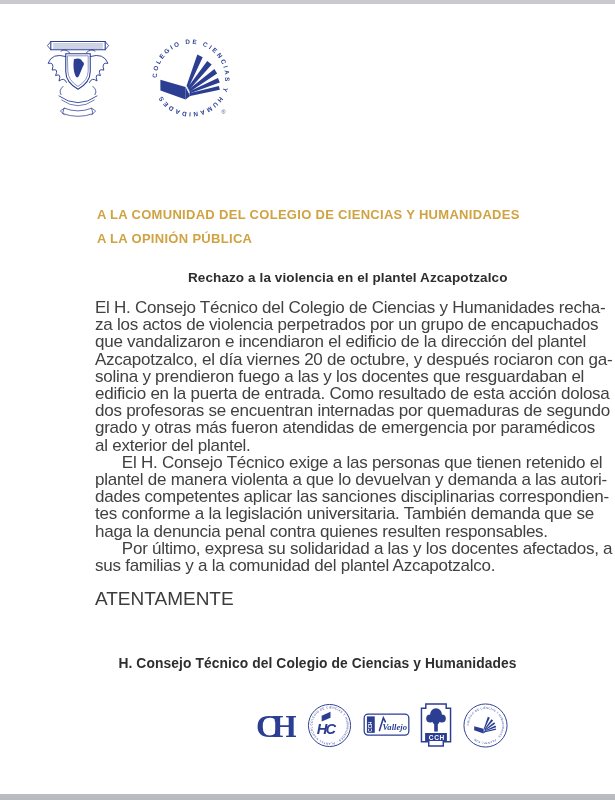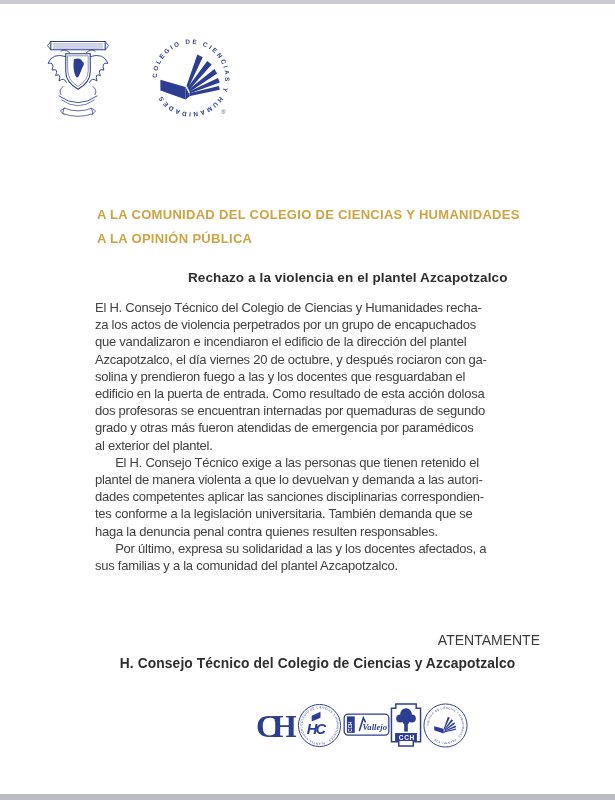--- a/index.html
+++ b/index.html
@@ -18,35 +18,35 @@
     position:absolute;left:97px;top:203px;
     font-weight:bold;font-size:13px;line-height:24px;letter-spacing:.3px;
     color:#d0a342;white-space:pre;
   }
   .doc-title{
     position:absolute;left:188px;top:270px;
     font-weight:bold;font-size:13.5px;color:#2e2e2e;letter-spacing:.1px;
   }
   .body-text{
     position:absolute;left:95px;top:299px;
-    font-size:13px;line-height:17.2px;letter-spacing:-.25px;
+    font-size:17px;line-height:17.2px;letter-spacing:-.25px;
     color:#414141;white-space:pre;
   }
   .signature{
-    position:absolute;left:95px;top:591px;width:445px;text-align:right;
-    font-size:14px;line-height:16.5px;color:#3c3c3c;margin-top:41px;
+    position:absolute;left:95px;top:591px;width:445px;text-align:left;
+    font-size:19px;line-height:16.5px;color:#3c3c3c;
   }
   .signature .motto{font-weight:bold;color:#2e2e2e;}
   .signer{
     position:absolute;left:95px;top:656px;width:445px;text-align:center;
     font-size:13.8px;font-weight:bold;color:#2e2e2e;letter-spacing:.1px;
   }
   .footer-logos{
     position:absolute;left:256px;top:700px;height:50px;
-    display:flex;align-items:center;
+    display:flex;align-items:center;gap:10px;
   }
   .footer-logos span{display:block;}
   .footer-logos svg{display:block;}
 </style>
 </head>
 <body>
 
 <div class="page">
 
   <div class="edge-top"></div>
@@ -111,21 +111,21 @@
 plantel de manera violenta a que lo devuelvan y demanda a las autori-
 dades competentes aplicar las sanciones disciplinarias correspondien-
 tes conforme a la legislación universitaria. También demanda que se
 haga la denuncia penal contra quienes resulten responsables.
       Por último, expresa su solidaridad a las y los docentes afectados, a
 sus familias y a la comunidad del plantel Azcapotzalco.</div>
 
   <div class="signature">
     <div>ATENTAMENTE</div>
   </div>
-  <div class="signer">H. Consejo Técnico del Colegio de Ciencias y Azcapotzalco</div>
+  <div class="signer">H. Consejo Técnico del Colegio de Ciencias y Humanidades</div>
 
   <div class="footer-logos">
 
     <span>
       <svg width="40" height="34" viewBox="0 0 40 34" xmlns="http://www.w3.org/2000/svg">
         <text x="0" y="29" font-size="32" font-weight="bold" letter-spacing="-7" fill="#2b3e92" font-family="Liberation Serif, serif">CH</text>
       </svg>
     </span>
 
     <span>

